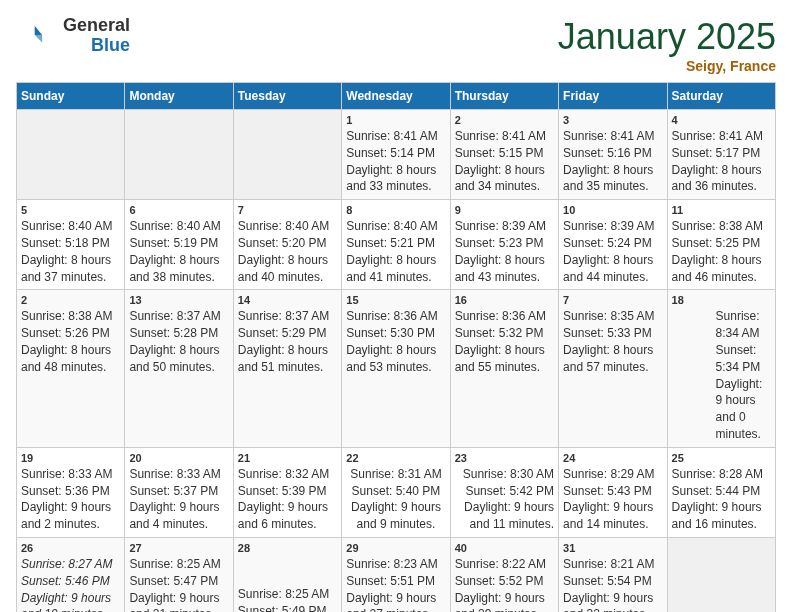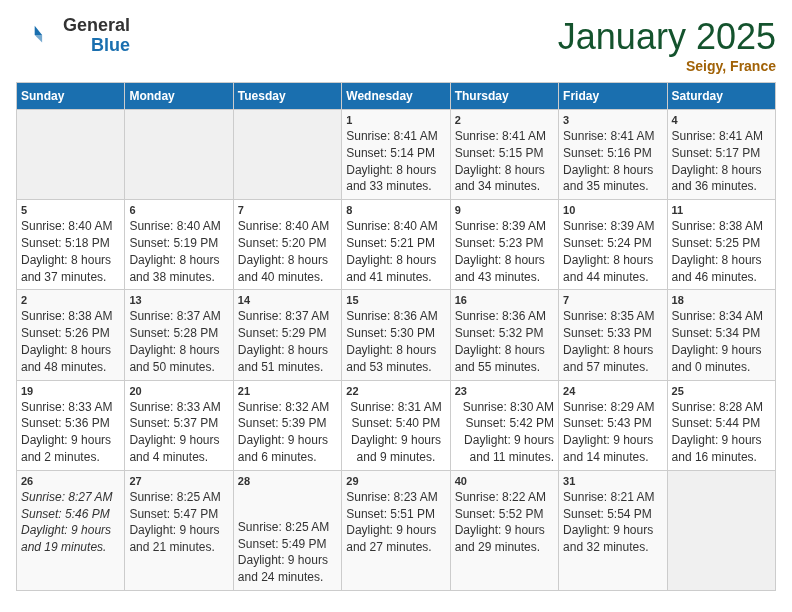--- a/index.html
+++ b/index.html
@@ -232,21 +232,21 @@
 Daylight: 8 hours and 55 minutes.</div>
         </td>
         <td>
           <div class="day-num">7</div>
           <div class="day-info" style="white-space: pre-line;">Sunrise: 8:35 AM
 Sunset: 5:33 PM
 Daylight: 8 hours and 57 minutes.</div>
         </td>
         <td>
           <div class="day-num">18</div>
-          <div class="day-info" style="white-space: pre-line;">Sunrise: 8:34 AM
+          <div class="day-info" style="white-space: pre-line; margin-left: 44px;">Sunrise: 8:34 AM
 Sunset: 5:34 PM
 Daylight: 9 hours and 0 minutes.</div>
         </td>
       </tr>
       <tr>
         <td>
           <div class="day-num">19</div>
           <div class="day-info" style="white-space: pre-line;">Sunrise: 8:33 AM
 Sunset: 5:36 PM
 Daylight: 9 hours and 2 minutes.</div>

